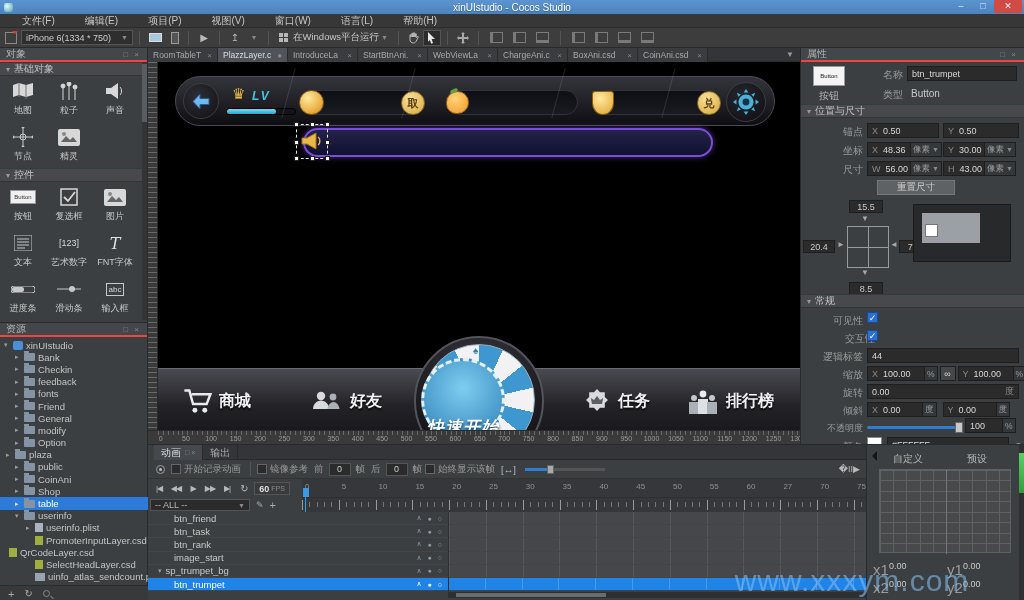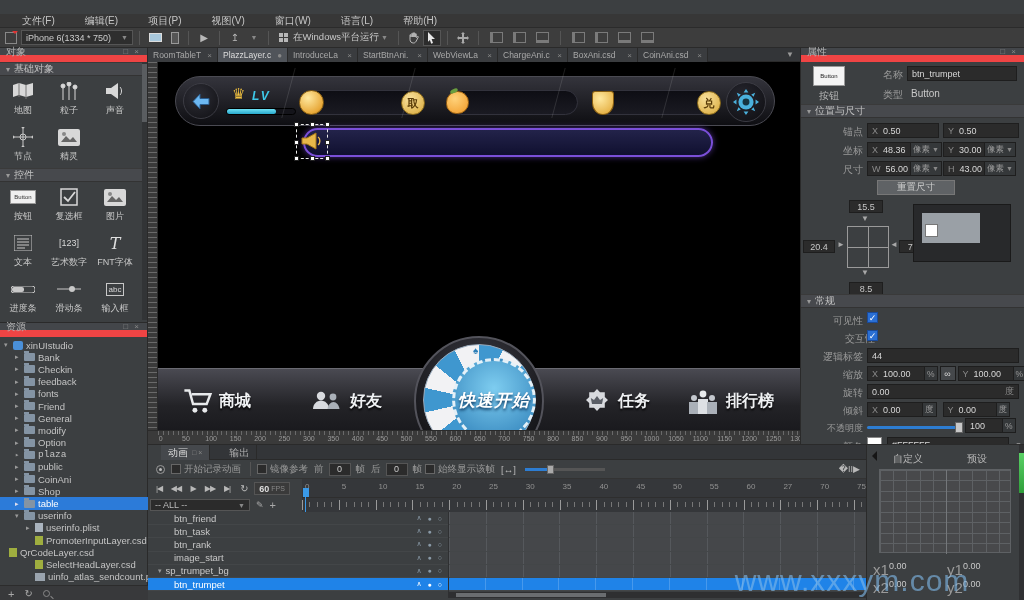--- a/index.html
+++ b/index.html
@@ -45,21 +45,21 @@
 
 .tabbar{left:148px;top:48px;width:652px;height:14px;background:#333538;display:flex;border-bottom:1px solid #2a2a2a;}
 .tab{width:70px;height:14px;display:flex;align-items:center;justify-content:space-between;
  padding:0 5px;border-right:1px solid #2a2a2a;color:#a8a8a8;background:#3a3c3f;}
 .tab.active{background:#50545a;color:#ddd;}
 .tab-label{font-size:8.5px;white-space:nowrap;overflow:hidden;max-width:54px;}
 .tab-marker{font-size:8px;color:#888;margin-left:2px;}
 .tab-chevron{position:absolute;left:786px;top:50px;color:#999;font-size:8px;}
 
 
-.phdr{height:14px;background:#43464a;border-bottom:7px solid #ef4444;display:flex;align-items:center;
+.phdr{height:14px;background:#43464a;border-bottom:2px solid #ef4444;display:flex;align-items:center;
  padding:0 6px;color:#b4b4b4;font-size:10px;justify-content:space-between;}
 .phdr .pbtns{color:#8a8a8a;font-size:8px;letter-spacing:2px;}
 .sechdr{height:14px;background:#47494d;border-top:1px solid #3a3a3a;border-bottom:1px solid #333;
  display:flex;align-items:center;padding-left:6px;color:#c2c2c2;font-size:10px;}
 .sechdr .tri{color:#999;font-size:8px;margin-right:4px;}
 
 
 .objpanel{left:0;top:48px;width:148px;height:274px;background:#3c3f41;border-right:1px solid #2a2a2a;}
 .ogrid{display:grid;grid-template-columns:46px 46px 46px;padding-left:0px;}
 .oitem{height:46px;display:flex;flex-direction:column;align-items:center;justify-content:center;gap:3px;}
@@ -128,23 +128,23 @@
 .hdl{position:absolute;width:5px;height:5px;background:#fff;border:1px solid #222;}
 .gbotbar{position:absolute;left:0px;top:306px;width:642px;height:62px;
  background:linear-gradient(#4a4a52,#232327 60%,#1a1a1e);border-top:1px solid #6a6a72;}
 .gdiv{position:absolute;top:6px;width:1px;height:50px;background:rgba(255,255,255,.12);transform:skewX(-15deg);}
 .navitem{position:absolute;display:flex;align-items:center;gap:6px;color:#f0f2f4;font-weight:bold;
  font-size:16px;text-shadow:0 2px 2px rgba(0,0,0,.8);}
 .chip-housing{position:absolute;left:256px;top:274px;width:130px;height:130px;border-radius:50%;
  background:radial-gradient(circle at 50% 30%,#3c3c44,#17171b 70%);border:2px solid #53535b;}
 .chip-mid{position:absolute;left:265px;top:282px;width:112px;height:112px;border-radius:50%;
  background:repeating-conic-gradient(#3f97cf 0 25.7deg,#f2f2f4 25.7deg 51.4deg);border:1px solid #9ab;}
-.chip-inner{position:absolute;left:294px;top:296px;width:84px;height:84px;border-radius:50%;
+.chip-inner{position:absolute;left:263px;top:296px;width:84px;height:84px;border-radius:50%;
  background:radial-gradient(circle at 50% 35%,#7ecdf0,#2e7fb8);border:3px dashed rgba(255,255,255,.85);
- display:flex;align-items:center;justify-content:center;}
+ display:flex;align-items:flex-end;justify-content:center;}
 .chip-label{color:#fff;font-size:17px;font-weight:bold;font-style:italic;text-shadow:0 2px 3px rgba(0,40,80,.9);letter-spacing:1px;white-space:nowrap;}
 .chip-spade{position:absolute;left:315px;top:283px;color:#2e7fb8;font-size:10px;}
 
 
 .proppanel{left:800px;top:48px;width:224px;height:552px;background:#3c3f41;border-left:1px solid #2a2a2a;}
 .plab{position:absolute;left:0px;width:60px;text-align:right;color:#9a9a9a;font-size:10px;}
 .ib{background:#2b2b2b;border:1px solid #1e1e1e;color:#d8d8d8;font-size:9px;display:flex;align-items:center;padding:0 4px;height:15px;}
 .axis{color:#8a8a8a;margin-right:5px;font-size:9px;}
 .unit{background:#35383a;border:1px solid #1e1e1e;border-left:none;color:#9a9a9a;font-size:8.5px;display:flex;align-items:center;padding:0 2px;height:15px;}
 .car{color:#888;font-size:7px;margin-left:2px;}
@@ -162,21 +162,21 @@
 .pvrect{position:absolute;left:8px;top:8px;width:58px;height:30px;background:#9aa0a6;}
 .pvsq{position:absolute;left:11px;top:19px;width:13px;height:13px;background:#fff;border:1px solid #777;}
 .mcap{position:absolute;color:#8a8a8a;font-size:8.5px;}
 .cb{width:11px;height:11px;background:#2a6fd4;border:1px solid #1a4a9a;color:#fff;font-size:9px;line-height:10px;text-align:center;}
 .slider{position:absolute;height:3px;background:#2d7dd2;border-radius:2px;}
 .slider .knob{position:absolute;right:-4px;top:-4px;width:8px;height:11px;background:#c8c8c8;border:1px solid #666;}
 .swatch{position:absolute;width:15px;height:13px;background:#fff;border:1px solid #888;}
 
 
 .tlpanel{left:148px;top:444px;width:718px;height:156px;background:#3c3f41;border-top:1px solid #2a2a2a;}
-.tl-tabs{position:absolute;left:13px;top:0;width:718px;height:15px;background:#333538;display:flex;border-bottom:1px solid #2a2a2a;gap:12px;}
+.tl-tabs{position:absolute;left:6px;top:0;width:718px;height:15px;background:#333538;display:flex;border-bottom:1px solid #2a2a2a;}
 .tl-tab{padding:0 7px;height:15px;display:flex;align-items:center;gap:4px;color:#b0b0b0;border-right:1px solid #2a2a2a;}
 .tl-tab.active{background:#45484c;color:#ddd;}
 .tl-toolbar{position:absolute;left:0;top:15px;width:718px;height:19px;display:flex;align-items:center;border-bottom:1px solid #333;}
 .cbo{width:10px;height:10px;background:#2b2b2b;border:1px solid #666;flex:none;}
 .tl-lab{color:#9a9a9a;font-size:9.5px;margin:0 3px;white-space:nowrap;}
 .tl-num-box{width:22px;height:13px;background:#2b2b2b;border:1px solid #555;color:#ccc;font-size:9px;
  display:flex;align-items:center;justify-content:center;margin:0 2px;}
 .recico{width:9px;height:9px;border:1px solid #999;border-radius:50%;margin:0 6px 0 8px;position:relative;}
 .recico:after{content:"";position:absolute;left:2px;top:2px;width:3px;height:3px;border-radius:50%;background:#bbb;}
 .zoomsl{width:80px;height:3px;background:#555;position:relative;margin-left:6px;}
@@ -231,20 +231,29 @@
 .watermark{position:absolute;right:2px;bottom:2px;width:340px;text-align:center;font-size:30px;
  color:#7fb8e8;opacity:.62;letter-spacing:1px;z-index:50;pointer-events:none;}
 
 svg{display:block;}
 </style>
 </head>
 <body>
 
 <div id="app">
 
+  <div class="abs titlebar">
+    <span class="app-ico"></span>
+    <span class="title-text">xinUIstudio - Cocos Studio</span>
+    <span class="wbtns">
+      <span class="wbtn">–</span>
+      <span class="wbtn">□</span>
+      <span class="wbtn close">✕</span>
+    </span>
+  </div>
 
   <div class="abs menubar">
       <div class="menu-item">文件(F)</div>
       <div class="menu-item">编辑(E)</div>
       <div class="menu-item">项目(P)</div>
       <div class="menu-item">视图(V)</div>
       <div class="menu-item">窗口(W)</div>
       <div class="menu-item">语言(L)</div>
       <div class="menu-item">帮助(H)</div>
     </div>
@@ -536,21 +545,21 @@
         <div class="tree-row" style="padding-left: 15px;">
           <span class="tree-arrow">▸</span>
           <span class="t-ico t-folder"></span>
           <span class="tree-label">modify</span>
         </div>
         <div class="tree-row" style="padding-left: 15px;">
           <span class="tree-arrow">▸</span>
           <span class="t-ico t-folder"></span>
           <span class="tree-label">Option</span>
         </div>
-        <div class="tree-row" style="padding-left: 15px; font-family: Liberation Mono, monospace;">
+        <div class="tree-row" style="padding-left: 6px;">
           <span class="tree-arrow">▸</span>
           <span class="t-ico t-folder"></span>
           <span class="tree-label">plaza</span>
         </div>
         <div class="tree-row" style="padding-left: 15px;">
           <span class="tree-arrow">▸</span>
           <span class="t-ico t-folder"></span>
           <span class="tree-label">public</span>
         </div>
         <div class="tree-row" style="padding-left: 15px;">

